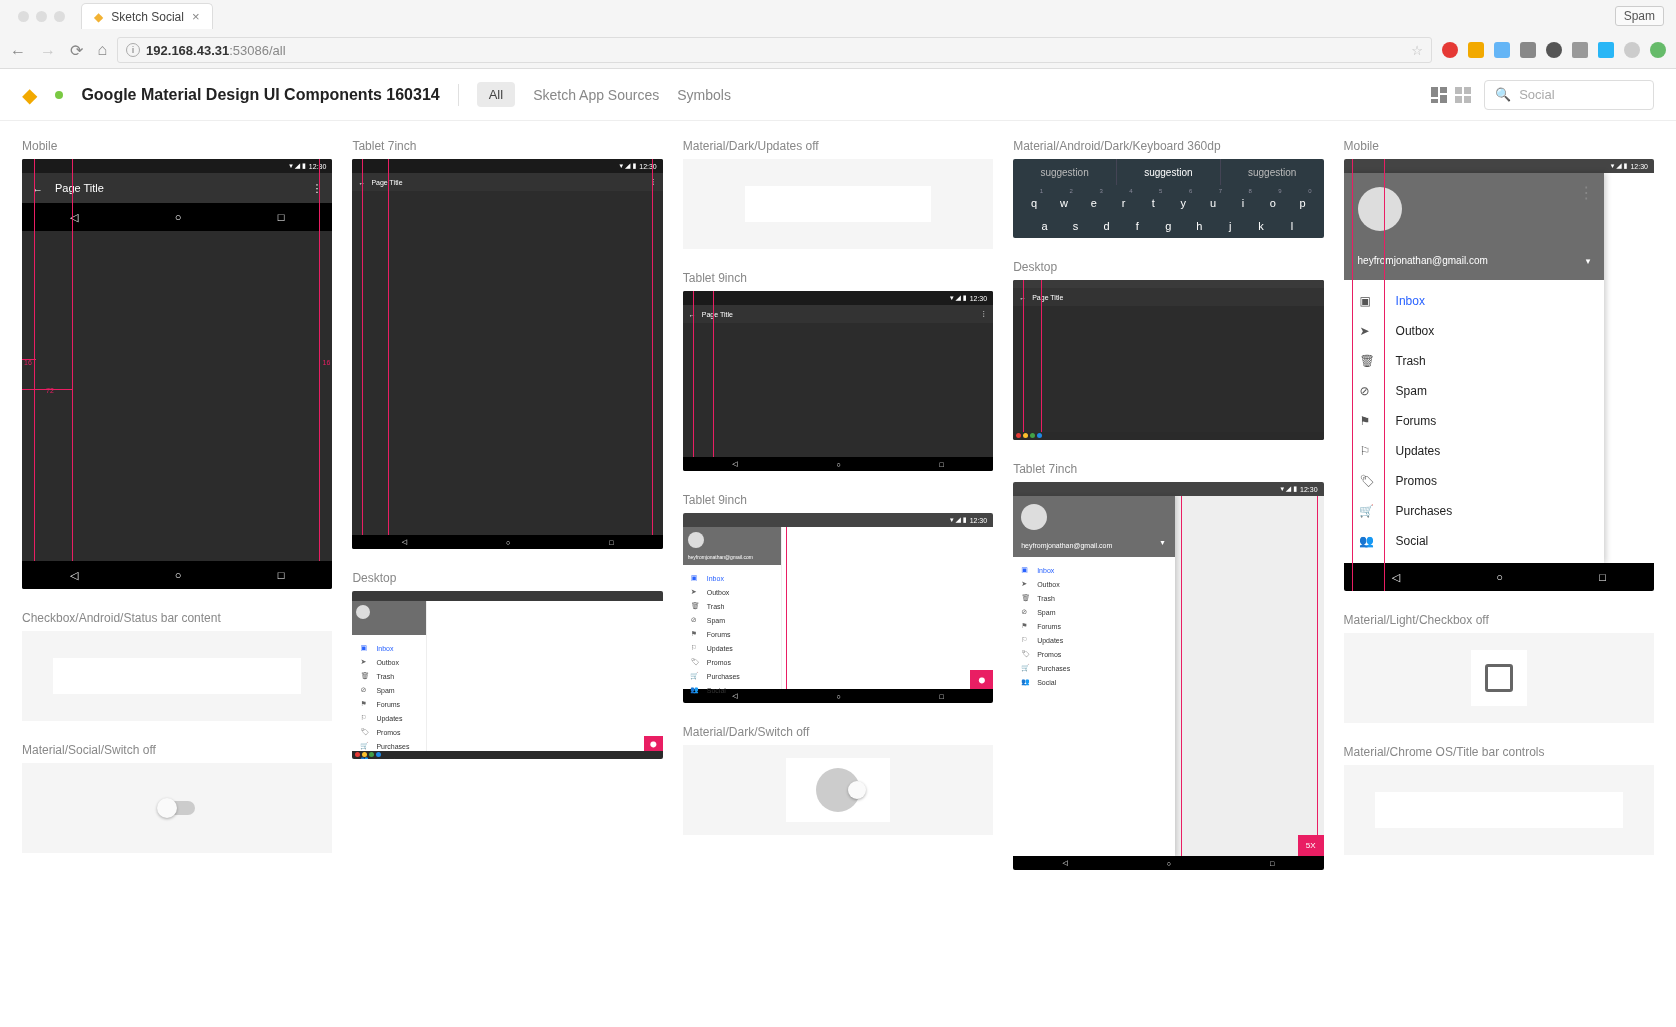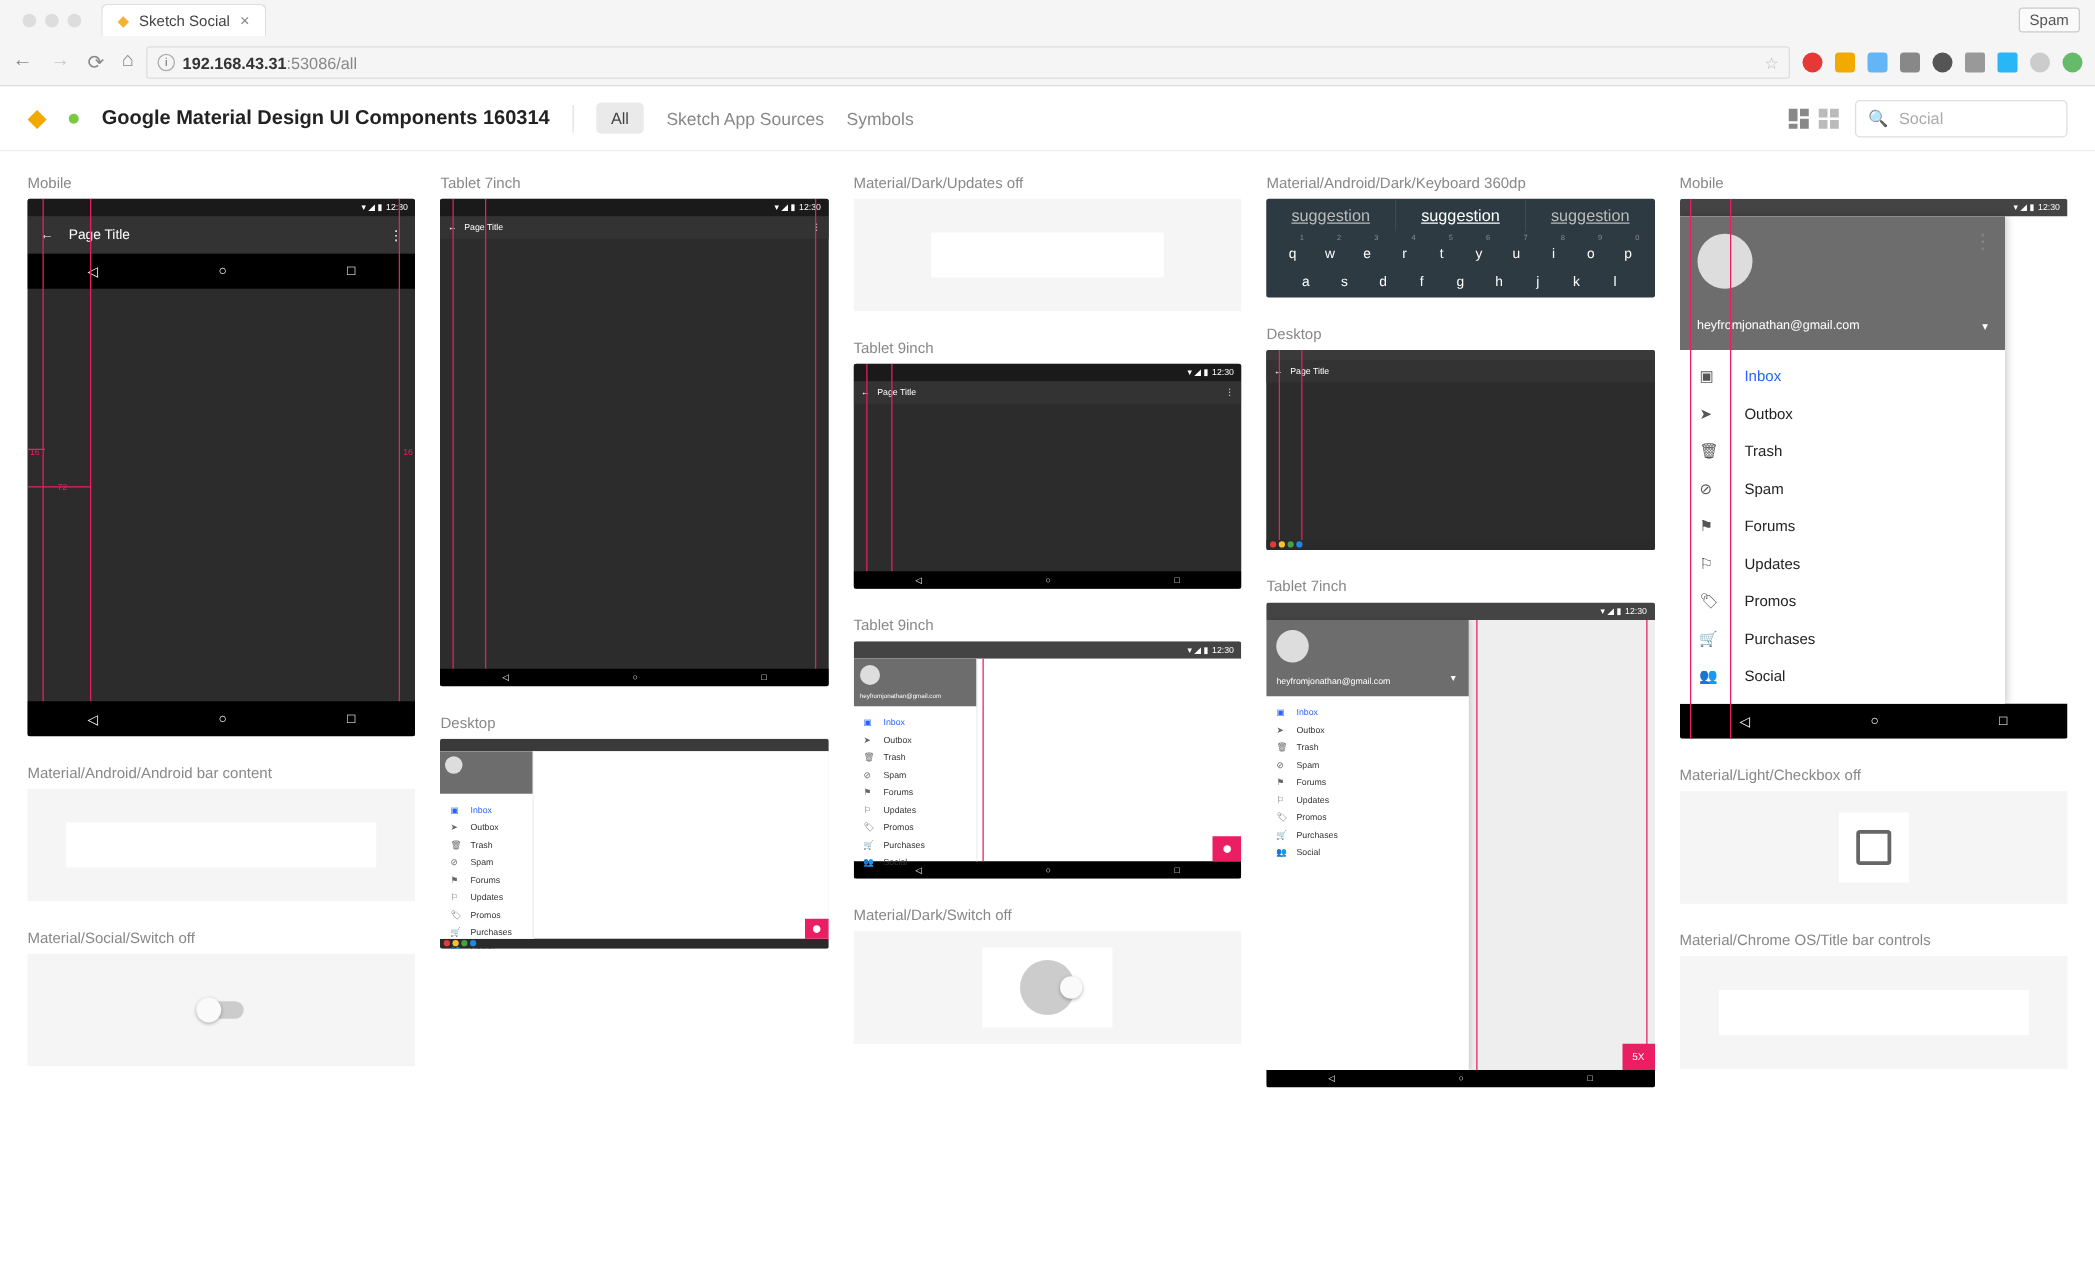--- a/index.html
+++ b/index.html
@@ -84,21 +84,21 @@
 .switch-dark-off .halo { width: 44px; height: 44px; background: #ccc; border-radius: 50%; position: relative; }
 .switch-dark-off .knob { position: absolute; width: 18px; height: 18px; background: #fafafa; border-radius: 50%; left: 32px; top: 13px; box-shadow: 0 1px 3px rgba(0,0,0,0.3); }
 
 
 .checkbox-on { width: 28px; height: 28px; background: #26a69a; border-radius: 4px; display: flex; align-items: center; justify-content: center; color: #fff; font-size: 18px; }
 .checkbox-off { width: 28px; height: 28px; border: 3px solid #666; border-radius: 3px; }
 
 
 .keyboard { background: #2d3a42; color: #fff; }
 .kb-suggestions { display: flex; height: 26px; }
-.kb-suggestions span { flex: 1; display: flex; align-items: center; justify-content: center; font-size: 13px; color: #bbb; text-decoration: underline; }
+.kb-suggestions span { flex: 1; display: flex; align-items: center; justify-content: center; font-size: 10px; color: #bbb; }
 .kb-suggestions span.active { color: #fff; border-left: 1px solid #445; border-right: 1px solid #445; }
 .kb-row { display: flex; justify-content: space-around; padding: 3px 6px; }
 .kb-key { font-size: 11px; color: #fff; position: relative; width: 18px; text-align: center; }
 .kb-key .num { position: absolute; top: -9px; right: 0; font-size: 6px; color: #889; }
 
 
 .desktop-window { background: #e8e8e8; }
 .titlebar-dark { height: 10px; background: #3a3a3a; }
 .window-body { display: flex; height: 150px; background: #fff; }
 .window-side { width: 24%; background: #fff; border-right: 1px solid #eee; }
@@ -222,21 +222,21 @@
             <span>◁</span>
             <span>○</span>
             <span>□</span>
           </div>
         </div>
     </div>
   </div>
 
   
   <div class="artboard">
-    <div class="artboard-label">Material/Android/Android bar content</div>
+    <div class="artboard-label">Checkbox/Android/Status bar content</div>
     <div class="comp-card">
       <div style="width:80%;height:40%;background:#fff"></div>
     </div>
   </div>
 
   
   <div class="artboard">
     <div class="artboard-label">Material/Social/Switch off</div>
     <div class="comp-card">
       <div class="switch-off"></div>

